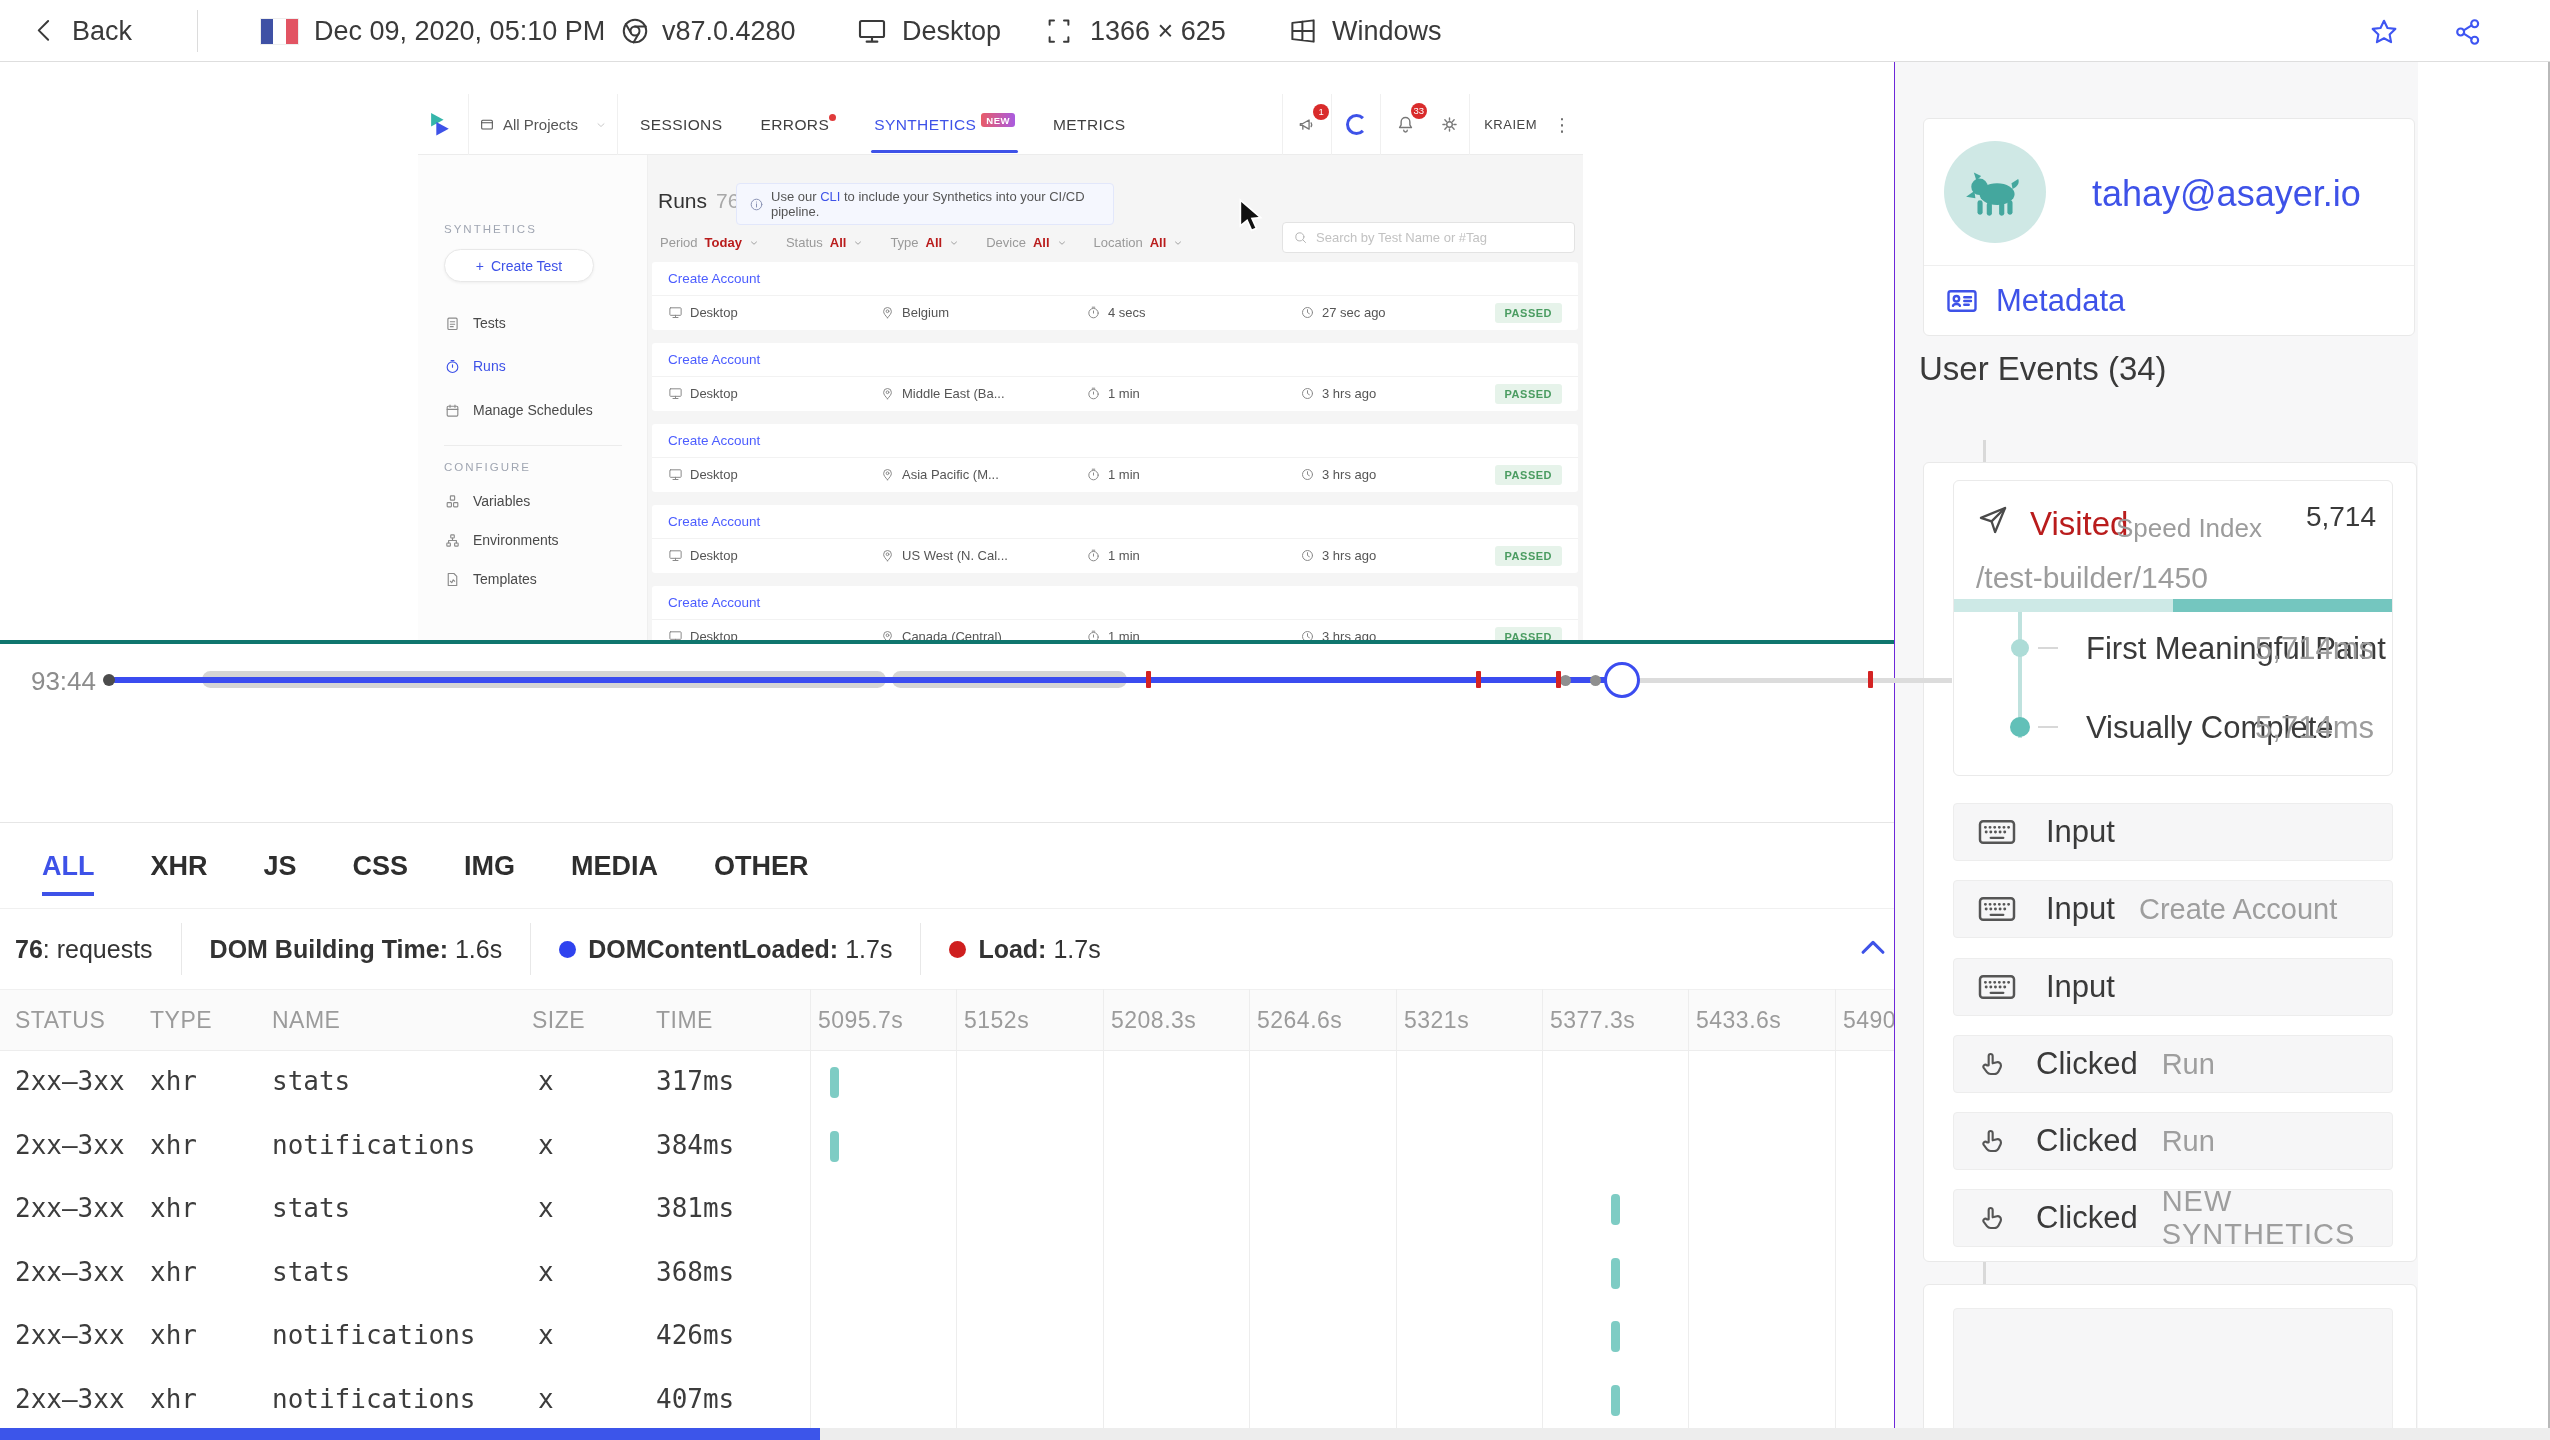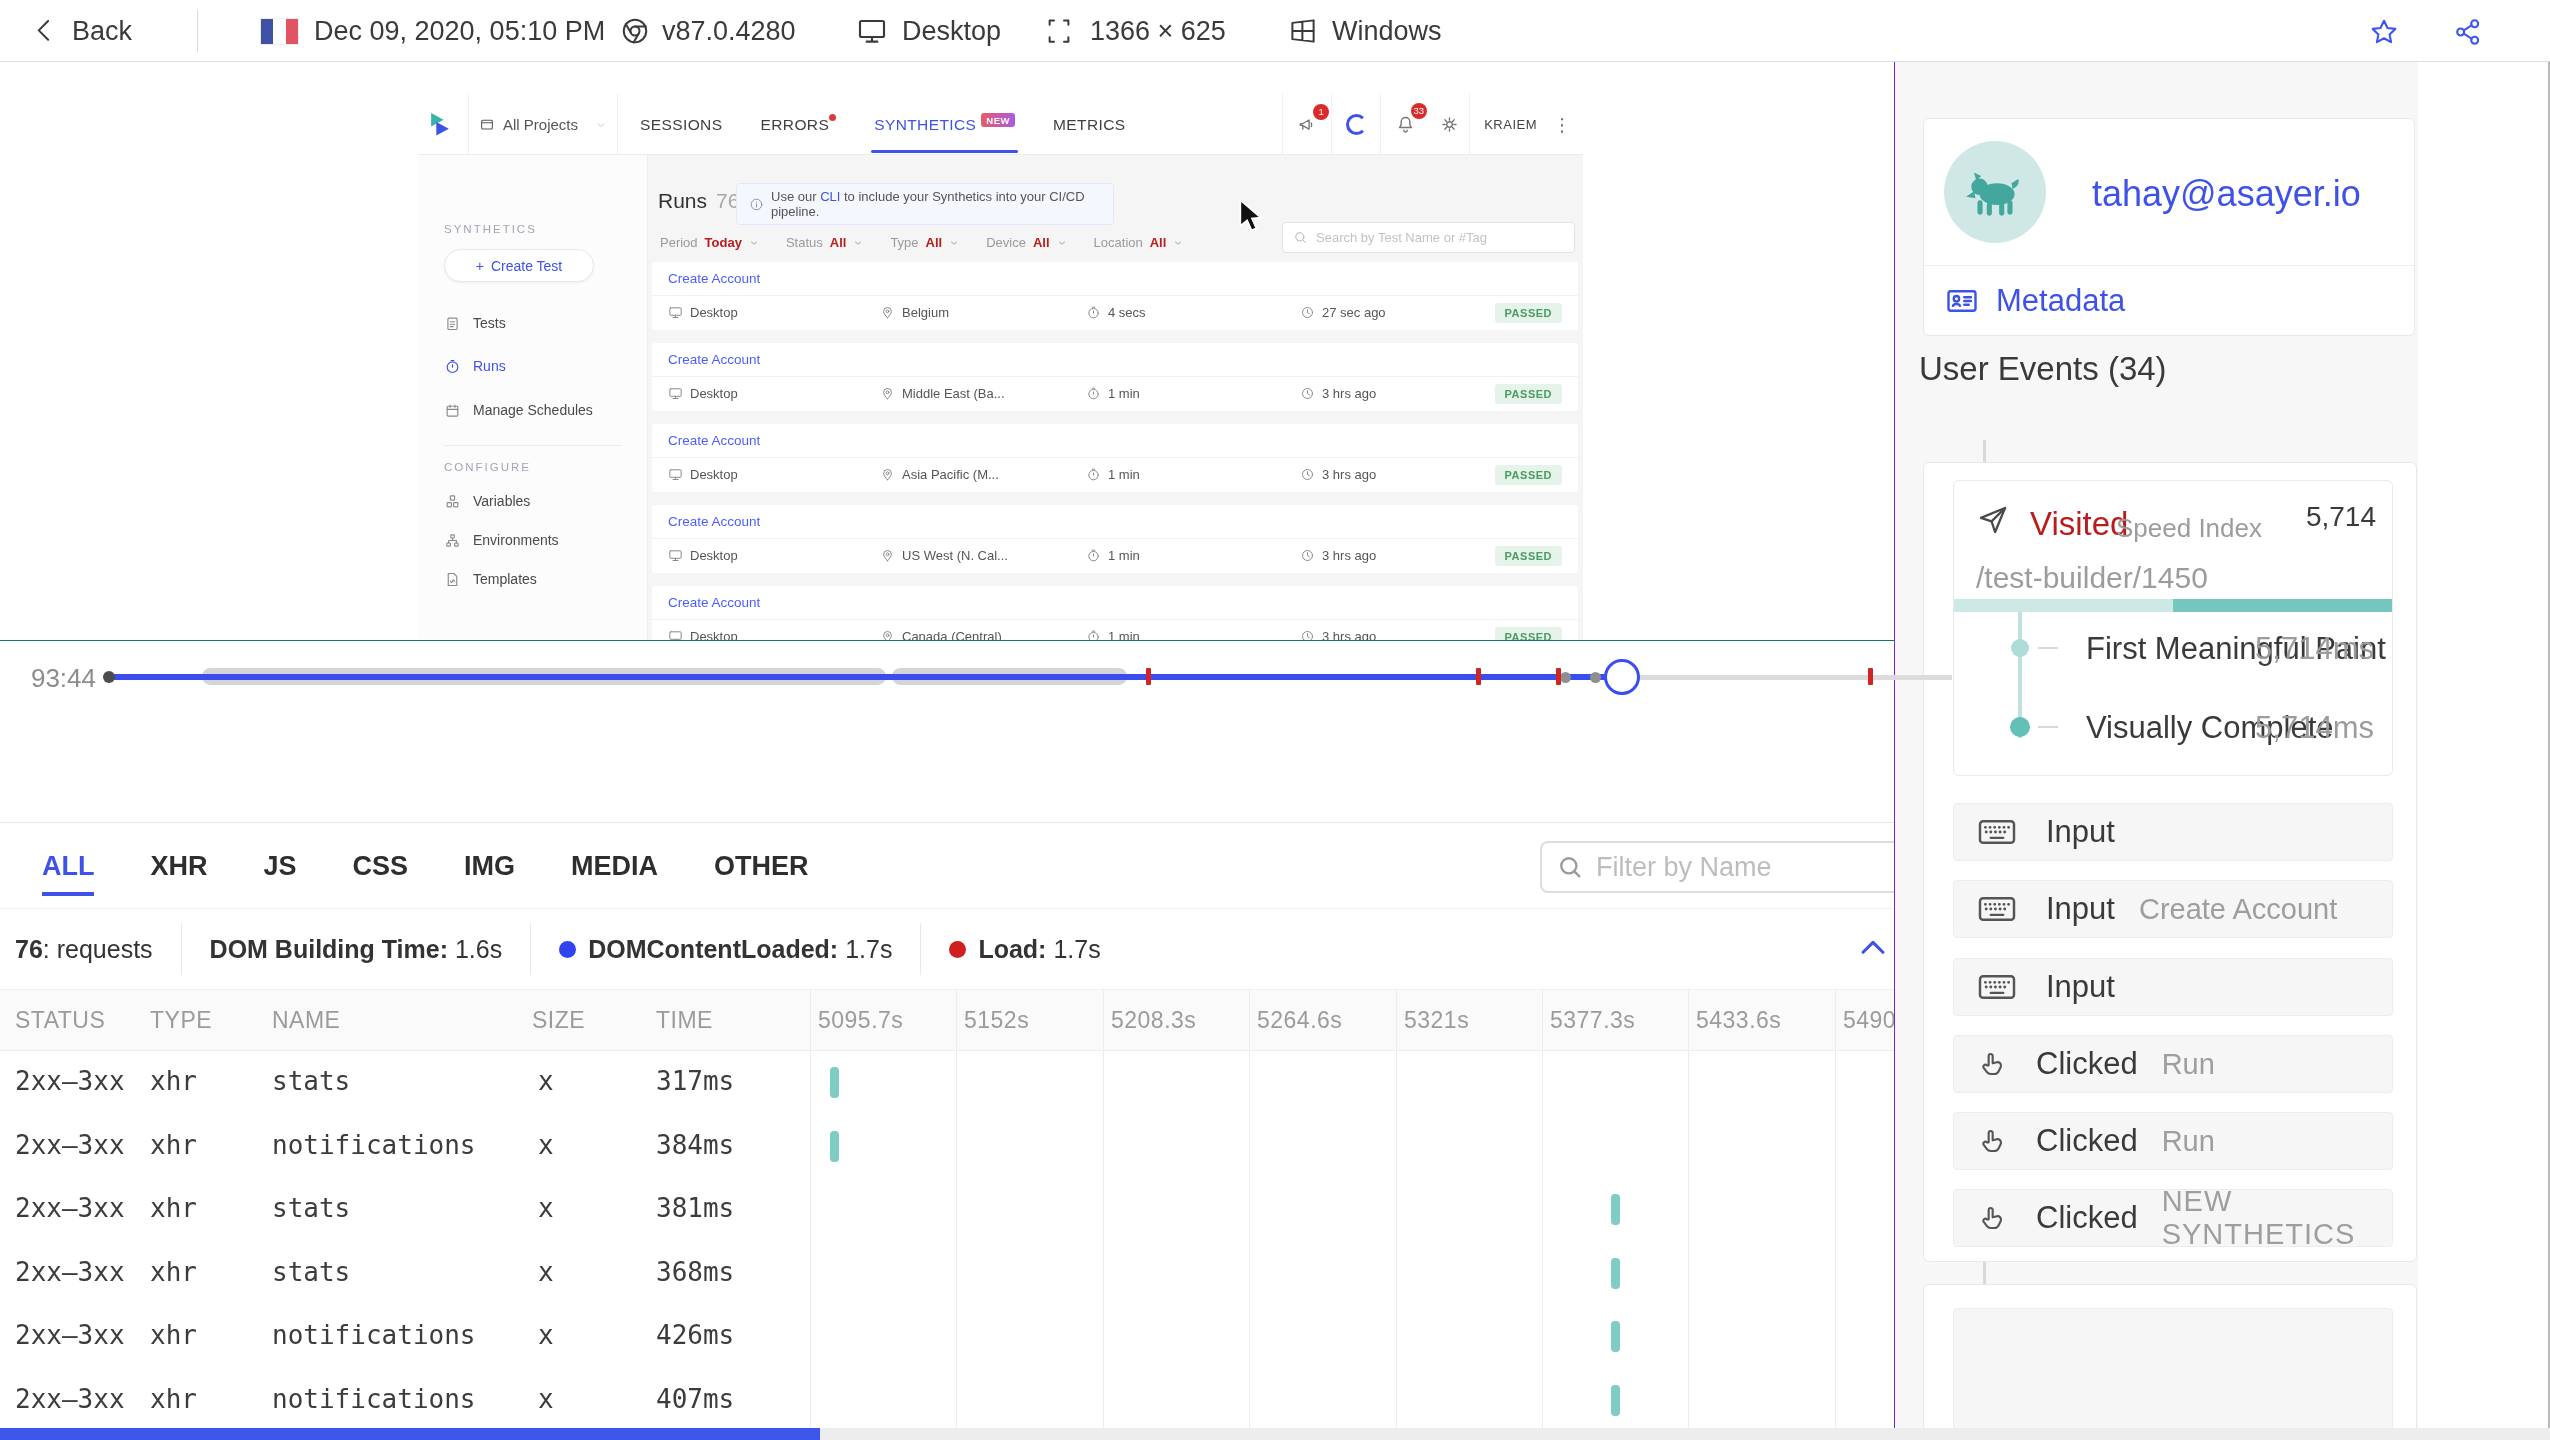--- a/index.html
+++ b/index.html
@@ -55,21 +55,21 @@
   .runcard{position:absolute;left:4px;right:5px;height:68px;background:#fff;border-radius:3px}
   .rc-t{height:34px;display:flex;align-items:center;padding:0 16px;border-bottom:1px solid #f2f2f2;font-size:13.5px;color:#4c5dff}
   .rc-d{height:33px;display:flex;align-items:center;padding:0 16px;font-size:13px;color:#555}
   .rc-d .cell{display:flex;align-items:center;gap:7px;color:#555}
   .rc-d .c1{width:212px}.rc-d .c2{width:206px}.rc-d .c3{width:214px}.rc-d .c4{flex:1}
   .rc-d .ic{color:#8a8a8a}
   .passed{background:#e6f3ea;color:#4a9c61;font-size:11px;font-weight:bold;letter-spacing:.5px;padding:4px 10px;border-radius:3px}
   .cursor{position:absolute;z-index:60}
 
   
-  .tl{position:absolute;left:0;top:640px;width:2010px;height:70px;background:#fff;border-top:1px solid #0f766e}
+  .tl{position:absolute;left:0;top:640px;width:2010px;height:70px;background:#fff;border-top:4px solid #0f766e}
   .tl .time{position:absolute;font-size:26px;color:#8c8c8c;top:22px}
   .inact{position:absolute;top:27px;height:17px;background:#d5d5d5;border-radius:9px;z-index:1}
   .bline{position:absolute;top:33px;height:6px;background:#3b4cf0;border-radius:3px;z-index:2}
   .gline{position:absolute;top:34px;height:5px;background:#dcdcdc;z-index:1}
   .sdot{position:absolute;top:30px;width:12px;height:12px;border-radius:50%;background:#4c4c4c;z-index:3}
   .gdot{position:absolute;top:31px;width:11px;height:11px;border-radius:50%;background:#8f8f8f;z-index:2}
   .rtick{position:absolute;top:27px;width:5px;height:17px;background:#d42323;border-radius:1px;z-index:3}
   .knob{position:absolute;left:1604px;top:18px;width:36px;height:36px;border-radius:50%;background:#fff;border:3px solid #3b4cf0;z-index:4}
   .endlbl{position:absolute;left:1900px;top:22px;display:flex;align-items:center;font-size:26px;color:#8c8c8c}
   .endlbl .tick{width:4px;height:27px;background:#d42323;margin:0 2px}
@@ -688,27 +688,20 @@
     <div class="ntabs-row"></div>
     <div class="ntabs">
       <span class="ntab active">ALL</span>
       <span class="ntab">XHR</span>
       <span class="ntab">JS</span>
       <span class="ntab">CSS</span>
       <span class="ntab">IMG</span>
       <span class="ntab">MEDIA</span>
       <span class="ntab">OTHER</span>
     </div>
-    <div class="nfilter">
-      <svg class="i" width="28" height="28" viewBox="0 0 24 24" style="flex:none;stroke-width:2">
-          <circle cx="11" cy="11" r="6.5"></circle>
-          <path d="M15.8 15.8 L20 20"></path>
-        </svg>
-      <input placeholder="Filter by Name" style="">
-    </div>
     <div class="nclose">
         <svg class="i" width="32" height="32" viewBox="0 0 24 24" style="stroke-width:1.8">
           <path d="M6 6 L18 18 M18 6 L6 18"></path>
         </svg>
       </div>
 
     <div class="nstats">
       <span><b>76</b><span>: requests</span></span>
       <span class="sep"></span>
       <span><b>DOM Building Time:</b><span> 1.6s</span></span>

